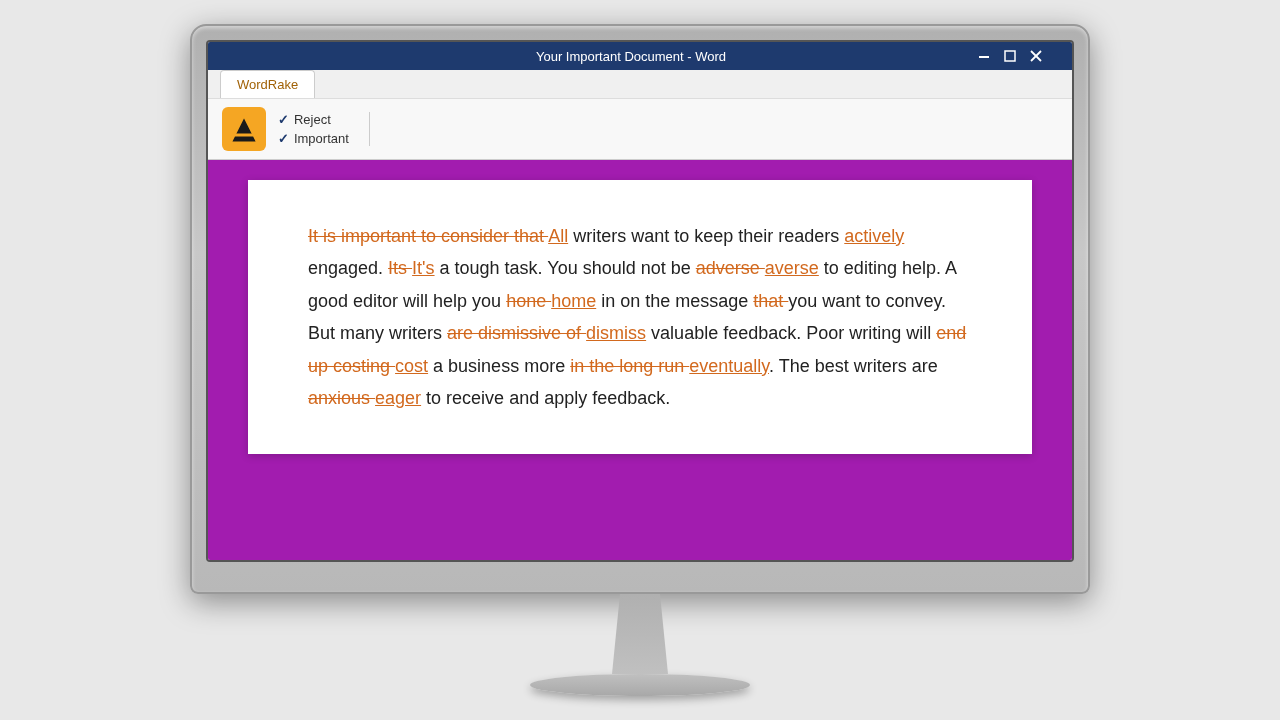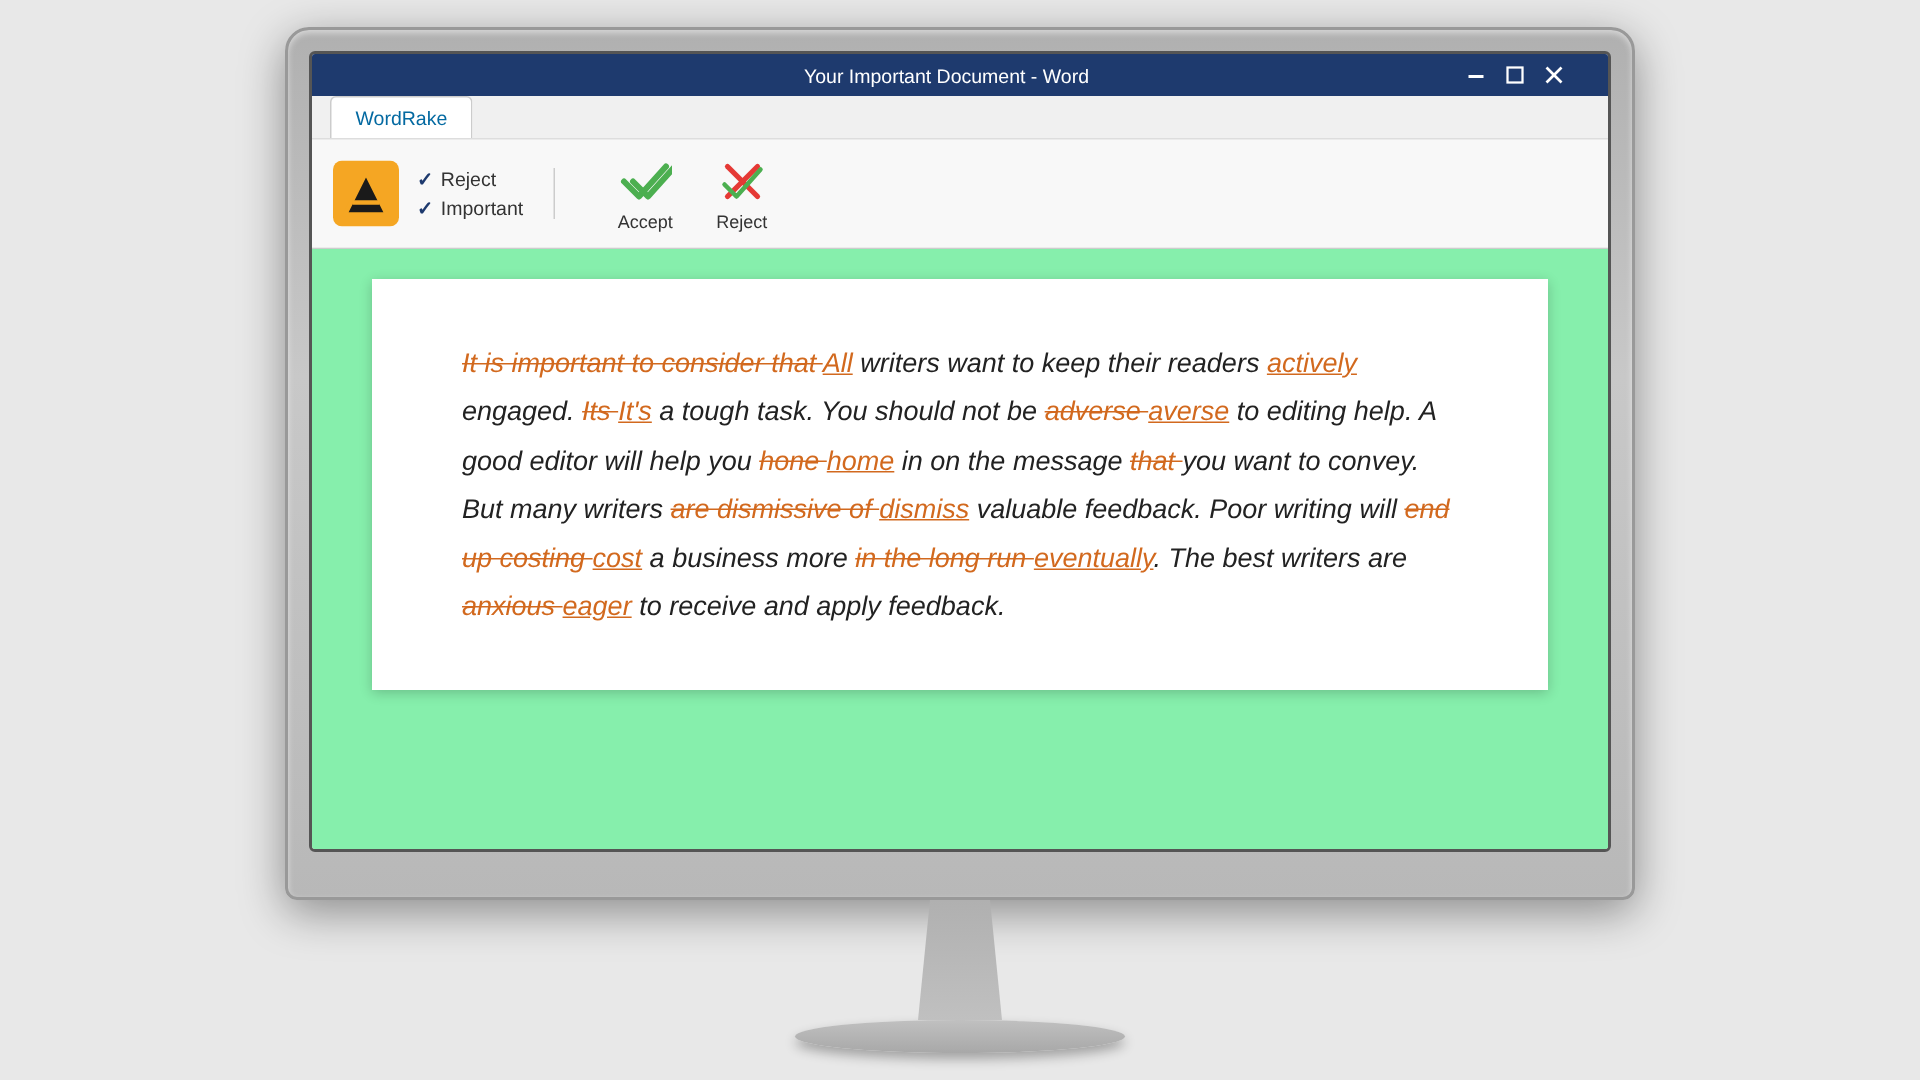--- a/index.html
+++ b/index.html
@@ -84,21 +84,21 @@
       padding: 0 12px;
     }
 
     .ribbon-tab {
       padding: 6px 16px;
       font-size: 13px;
       background: #fff;
       border: 1px solid #ccc;
       border-bottom: none;
       border-radius: 4px 4px 0 0;
-      color: #0369a1;
+      color: #a16207;
       font-weight: 500;
       cursor: pointer;
     }
 
     .ribbon-content {
       background: #f8f8f8;
       border-top: 1px solid #ddd;
       padding: 6px 12px;
       display: flex;
       align-items: center;
@@ -170,24 +170,23 @@
       font-size: 26px;
     }
 
     .ribbon-action-label {
       font-size: 12px;
       color: #333;
     }
 
     
     .doc-area {
-      background: #86efac;
+      background: #a21caf;
       padding: 20px 40px;
       min-height: 400px;
-      font-style: italic;
     }
 
     .doc-page {
       background: #fff;
       padding: 40px 60px;
       box-shadow: 0 2px 8px rgba(0,0,0,0.2);
       font-size: 18px;
       line-height: 1.8;
       color: #222;
     }
@@ -278,41 +277,20 @@
             <div class="checkbox-item">
               <span class="checkbox-tick">✓</span>
               <span>Reject</span>
             </div>
             <div class="checkbox-item">
               <span class="checkbox-tick">✓</span>
               <span>Important</span>
             </div>
           </div>
 
-          <div class="ribbon-actions">
-            <button class="ribbon-action-btn">
-              <div class="ribbon-action-icon">
-                <svg width="36" height="36" viewBox="0 0 36 36">
-                  <polyline points="4,18 14,28 32,8" fill="none" stroke="#4caf50" stroke-width="4" stroke-linecap="round" stroke-linejoin="round"></polyline>
-                  <polyline points="10,18 20,28 38,8" fill="none" stroke="#4caf50" stroke-width="4" stroke-linecap="round" stroke-linejoin="round"></polyline>
-                </svg>
-              </div>
-              <span class="ribbon-action-label">Accept</span>
-            </button>
-            <button class="ribbon-action-btn">
-              <div class="ribbon-action-icon">
-                <svg width="36" height="36" viewBox="0 0 36 36">
-                  <line x1="8" y1="8" x2="28" y2="28" stroke="#e53935" stroke-width="3.5" stroke-linecap="round"></line>
-                  <line x1="28" y1="8" x2="8" y2="28" stroke="#e53935" stroke-width="3.5" stroke-linecap="round"></line>
-                  <polyline points="6,20 14,28 30,10" fill="none" stroke="#4caf50" stroke-width="3" stroke-linecap="round" stroke-linejoin="round"></polyline>
-                </svg>
-              </div>
-              <span class="ribbon-action-label">Reject</span>
-            </button>
-          </div>
 
         </div>
       </div>
 
       <div class="doc-area">
         <div class="doc-page">
           <p>
             <span class="strikethrough-orange">It is important to consider that </span><span class="underline-orange">All</span><span class="plain"> writers want to keep their readers </span><span class="underline-orange">actively</span><span class="plain"> engaged. </span><span class="strikethrough-orange">Its </span><span class="underline-orange">It's</span><span class="plain"> a tough task. You should not be </span><span class="strikethrough-orange">adverse </span><span class="underline-orange">averse</span><span class="plain"> to editing help. A good editor will help you </span><span class="strikethrough-orange">hone </span><span class="underline-orange">home</span><span class="plain"> in on the message </span><span class="strikethrough-orange">that </span><span class="plain">you want to convey. But many writers </span><span class="strikethrough-orange">are dismissive of </span><span class="underline-orange">dismiss</span><span class="plain"> valuable feedback. Poor writing will </span><span class="strikethrough-orange">end up costing </span><span class="underline-orange">cost</span><span class="plain"> a business more </span><span class="strikethrough-orange">in the long run </span><span class="underline-orange">eventually</span><span class="plain">. The best writers are </span><span class="strikethrough-orange">anxious </span><span class="underline-orange">eager</span><span class="plain"> to receive and apply feedback.</span>
           </p>
         </div>

